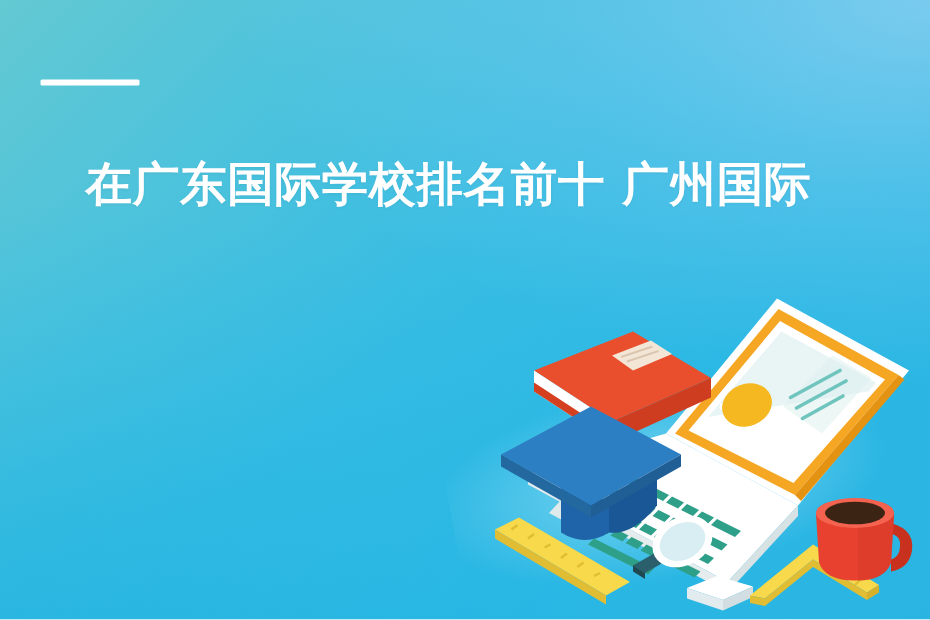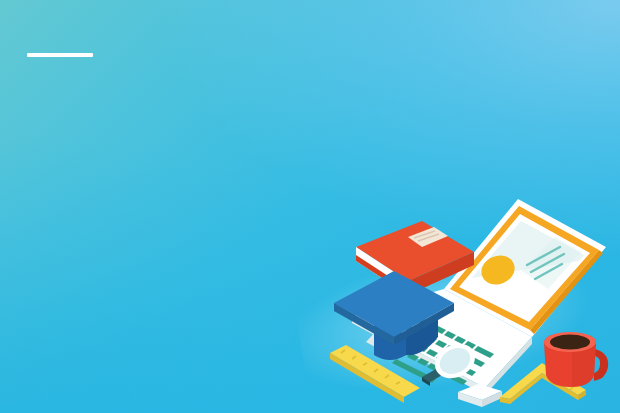--- a/index.html
+++ b/index.html
@@ -96,20 +96,21 @@
 <body>
 
 <div class="banner">
 
   <div class="bg-wash-tr"></div>
   <div class="bg-wash-bl"></div>
   <div class="desk-glow"></div>
 
   <div class="accent-rule"></div>
 
+  <div class="headline">在广东国际学校排名前十 广州国际</div>
 
   <div class="illustration">
     <svg viewBox="0 0 300 228" xmlns="http://www.w3.org/2000/svg">
 
       <g>
 
         <path d="M122 104 L196 14 L284 62 L210 152 Z" fill="#ffffff"></path>
 
         <path d="M128 104 L197 21 L277 65 L208 145 Z" fill="#f5a623"></path>
 

